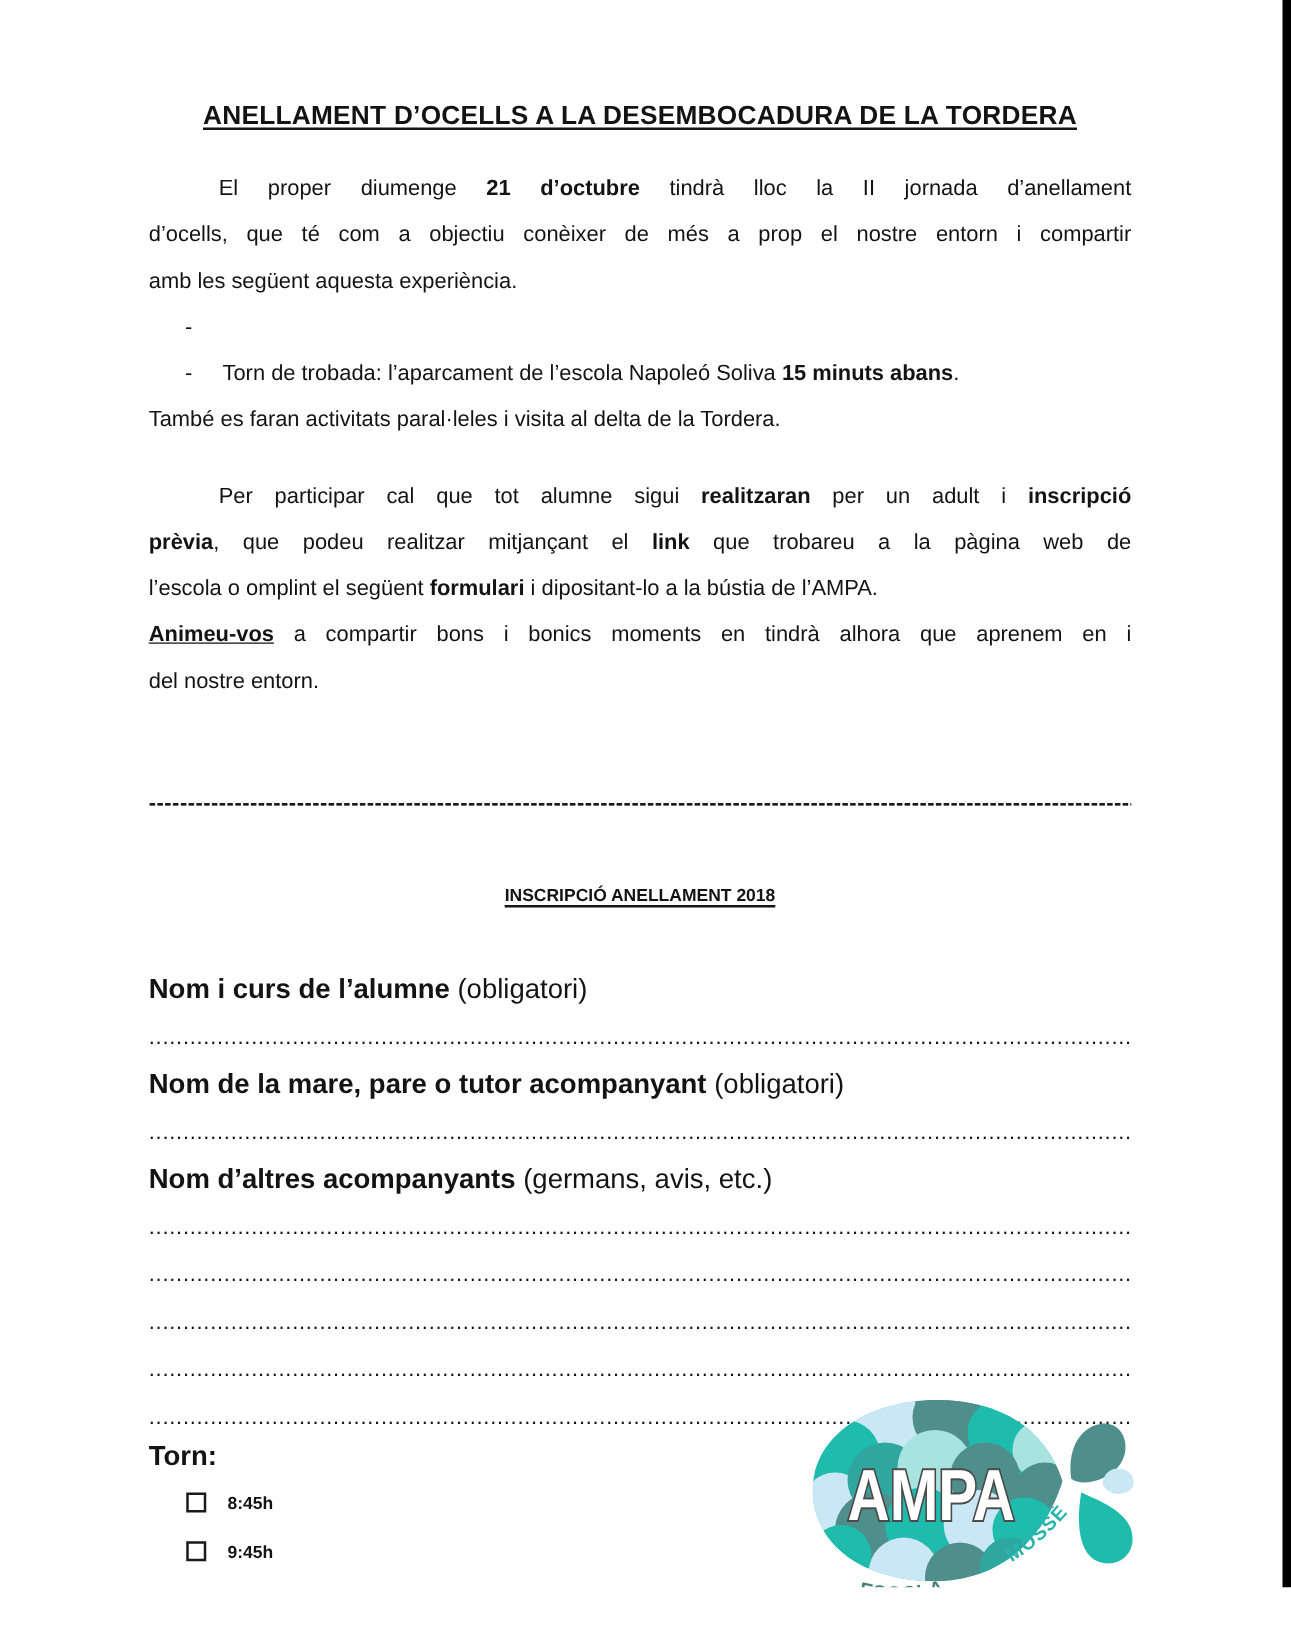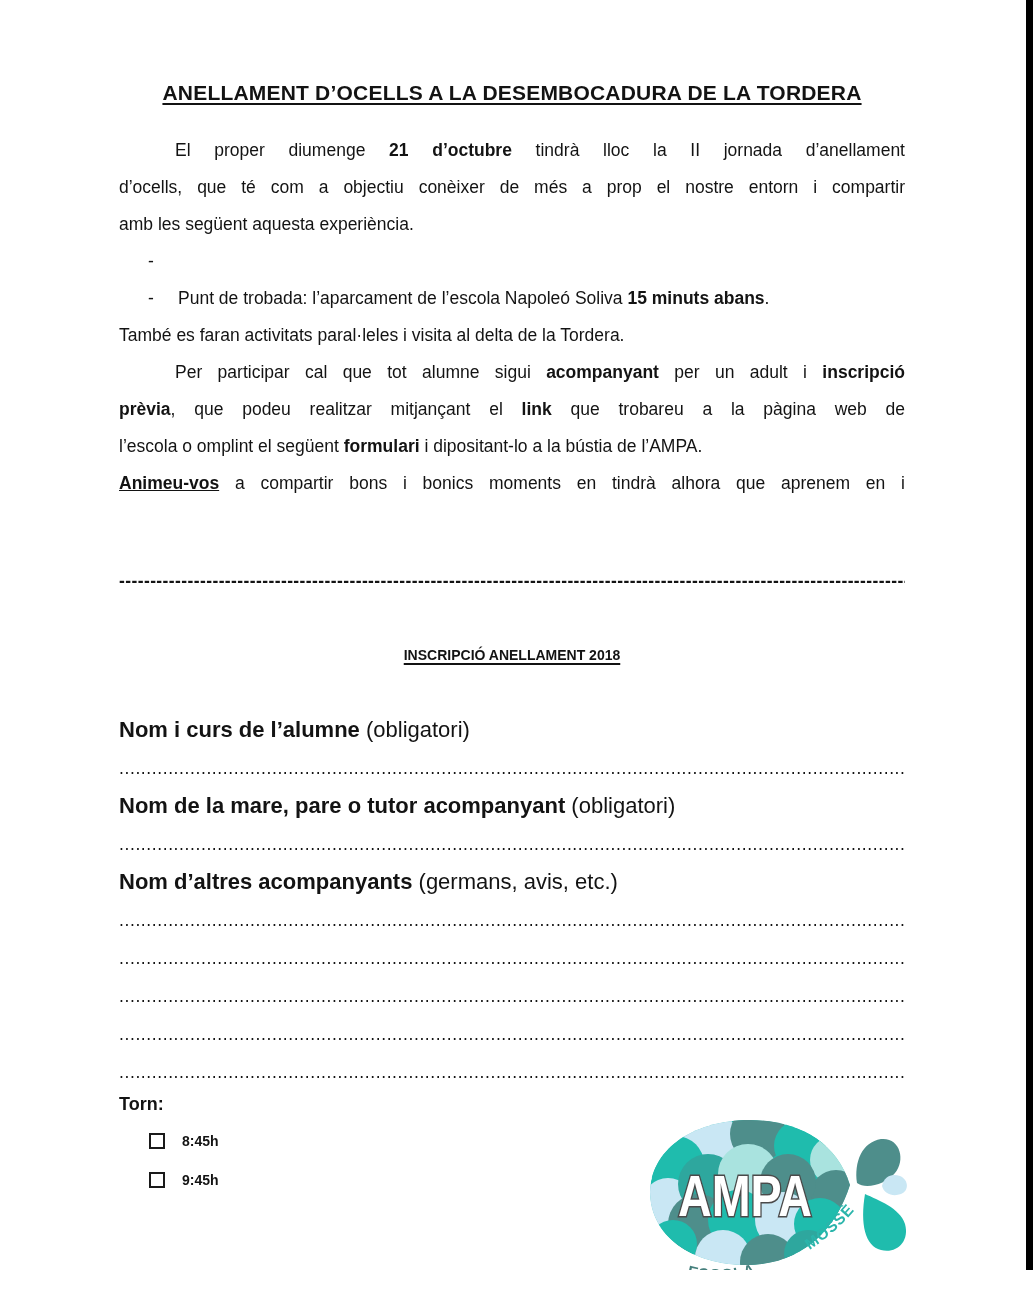--- a/index.html
+++ b/index.html
@@ -31,21 +31,21 @@
     text-decoration: underline;
     text-decoration-thickness: 2px;
     text-underline-offset: 3px;
     letter-spacing: 0.2px;
     line-height: 26px;
   }
   .para { margin-top: 26px; }
   .para2 { margin-top: 0; }
   .line { font-size: 17.5px; line-height: 37px; }
   .just { text-align: justify; text-align-last: justify; }
-  .ind  { text-indent: 56px; }
+  .ind  { text-indent: 56px; margin-top: 24px; }
   .bullet-row { display: flex; font-size: 17.5px; line-height: 37px; }
   .bullet-dash { width: 30px; margin-left: 29px; flex: none; }
   .sep {
     margin-top: 64px;
     line-height: 30px;
     font-size: 17.5px;
     font-weight: bold;
     white-space: nowrap;
     overflow: hidden;
     letter-spacing: 0.4px;
@@ -66,21 +66,21 @@
   .b { font-weight: bold; }
   .dotted {
     margin-top: 12px;
     height: 26px;
     line-height: 26px;
     font-size: 17.5px;
     letter-spacing: 0.6px;
     white-space: nowrap;
     overflow: hidden;
   }
-  .torn-label { margin-top: 6px; font-size: 18px; font-weight: bold; line-height: 26px; }
+  .torn-label { margin-top: 6px; font-size: 22px; font-weight: bold; line-height: 26px; }
   .check-row {
     display: flex;
     align-items: center;
     margin-left: 30px;
     margin-top: 9px;
     height: 30px;
   }
   .checkbox {
     display: inline-block;
     width: 12px; height: 12px;
@@ -108,30 +108,31 @@
       <div class="line just ind"><span>El proper diumenge </span><span style="font-weight: bold;">21 d’octubre</span><span> tindrà lloc la II jornada d’anellament</span></div>
       <div class="line just"><span>d’ocells, que té com a objectiu conèixer de més a prop el nostre entorn i compartir</span></div>
       <div class="line"><span>amb les següent aquesta experiència.</span></div>
     </div>
 
     <div class="bullet-row">
       <span class="bullet-dash">-</span>
     </div>
     <div class="bullet-row">
       <span class="bullet-dash">-</span>
-      <span class="bullet-text"><span>Punt de trobada: l’aparcament de l’escola Napoleó Soliva </span><span style="font-weight: bold;">15 minuts abans</span><span>.</span></span>
+      <span class="bullet-text"><span>Torn de trobada: l’aparcament de l’escola Napoleó Soliva </span><span style="font-weight: bold;">15 minuts abans</span><span>.</span></span>
     </div>
 
     <div class="line"><span>També es faran activitats paral·leles i visita al delta de la Tordera.</span></div>
 
     <div class="para2">
-      <div class="line just ind"><span>Per participar cal que tot alumne sigui </span><span style="font-weight: bold;">acompanyant</span><span> per un adult i </span><span style="font-weight: bold;">inscripció</span></div>
+      <div class="line just ind"><span>Per participar cal que tot alumne sigui </span><span style="font-weight: bold;">realitzaran</span><span> per un adult i </span><span style="font-weight: bold;">inscripció</span></div>
       <div class="line just"><span style="font-weight: bold;">prèvia</span><span>, que podeu realitzar mitjançant el </span><span style="font-weight: bold;">link</span><span> que trobareu a la pàgina web de</span></div>
       <div class="line"><span>l’escola o omplint el següent </span><span style="font-weight: bold;">formulari</span><span> i dipositant-lo a la bústia de l’AMPA.</span></div>
       <div class="line just"><span style="font-weight: bold; text-decoration: underline;">Animeu-vos</span><span> a compartir bons i bonics moments en tindrà alhora que aprenem en i</span></div>
+      <div class="line"><span>del nostre entorn.</span></div>
     </div>
 
     <div class="sep">--------------------------------------------------------------------------------------------------------------------------------------------------</div>
 
     <h2 class="form-title">INSCRIPCIÓ ANELLAMENT 2018</h2>
 
     <div class="field-label fl-first"><span class="b">Nom i curs de l’alumne</span><span> (obligatori)</span></div>
     <div class="dotted">........................................................................................................................................................................................</div>
 
     <div class="field-label fl"><span class="b">Nom de la mare, pare o tutor acompanyant</span><span> (obligatori)</span></div>

